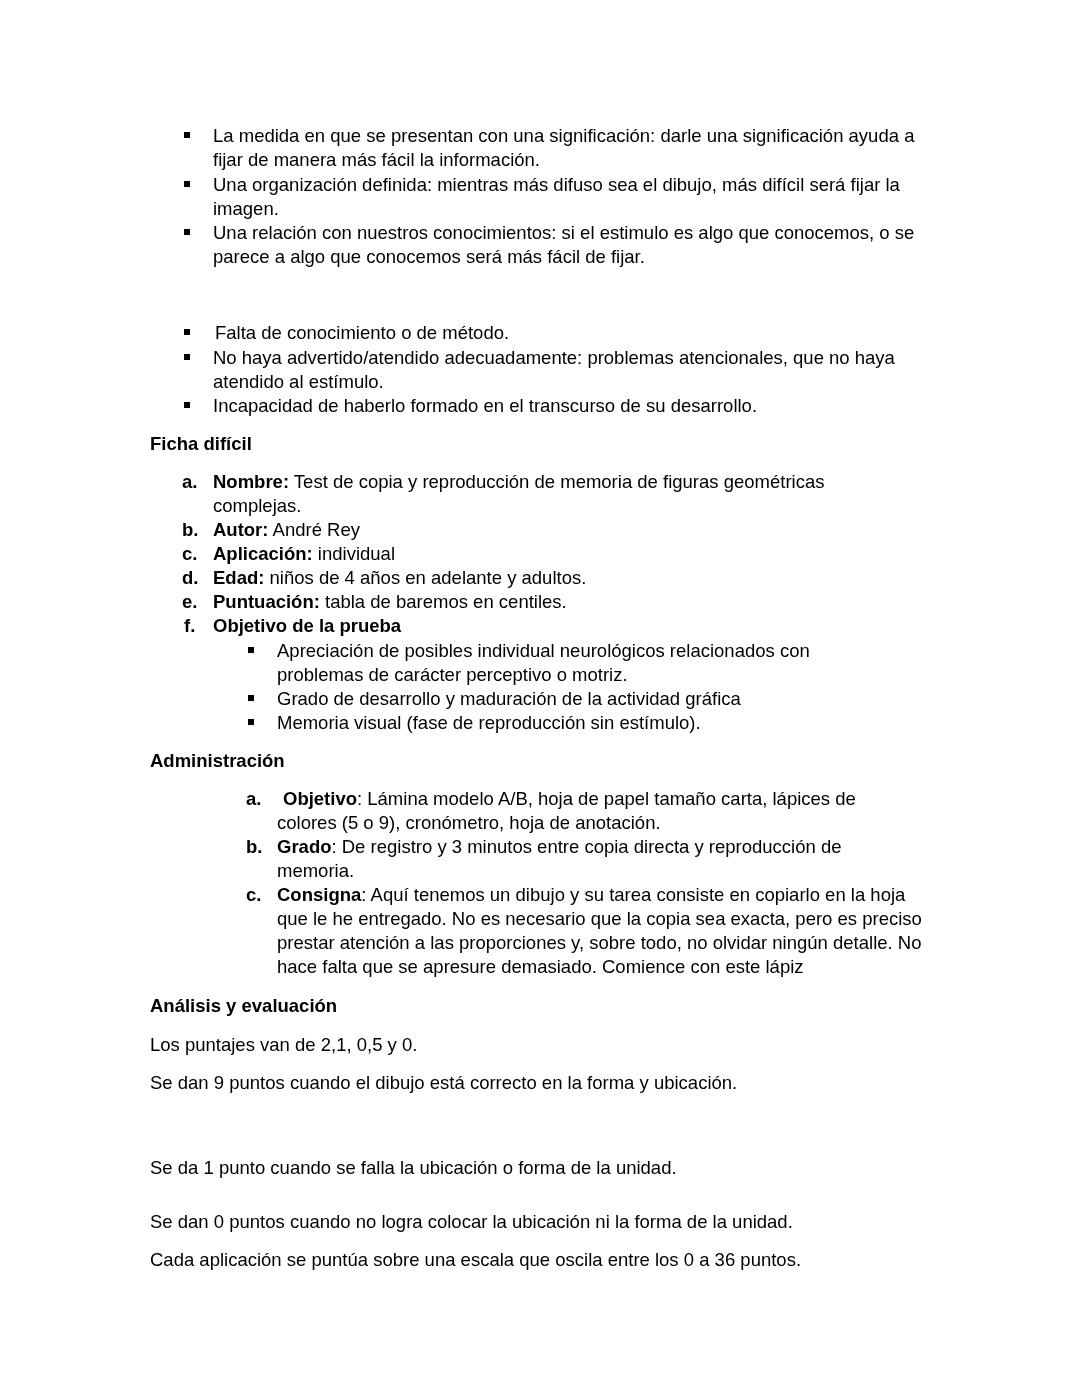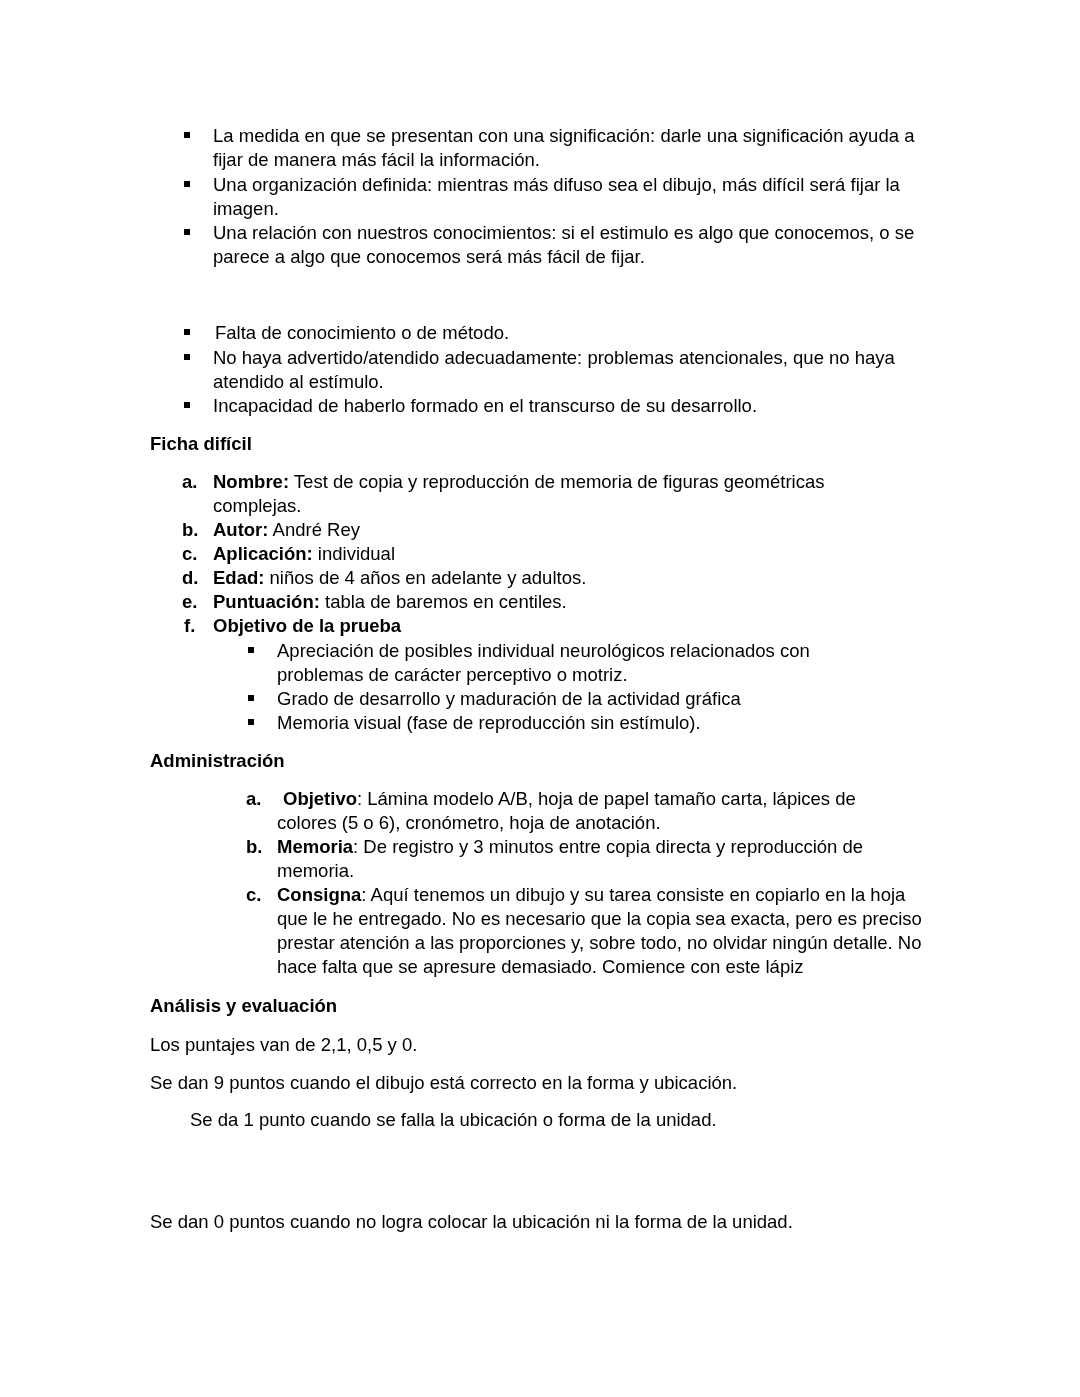--- a/index.html
+++ b/index.html
@@ -76,29 +76,30 @@
 
       <span class="bullet" style="left:248px;top:719px;"></span>
       <div class="li" style="left:277px;top:711px;width:620px;">Memoria visual (fase de reproducción sin estímulo).</div>
     </div>
   </div>
 
   <div class="h" style="top:749px;">Administración</div>
 
   <div>
     <span class="marker" style="left:246px;top:787px;">a.</span>
-    <div class="li" style="left:277px;top:787px;width:620px;text-indent:6px;"><b>Objetivo</b><span>: Lámina modelo A/B, hoja de papel tamaño carta, lápices de colores (5 o 6), cronómetro, hoja de anotación.</span></div>
+    <div class="li" style="left:277px;top:787px;width:620px;text-indent:6px;"><b>Objetivo</b><span>: Lámina modelo A/B, hoja de papel tamaño carta, lápices de colores (5 o 9), cronómetro, hoja de anotación.</span></div>
 
     <span class="marker" style="left:246px;top:835px;">b.</span>
-    <div class="li" style="left:277px;top:835px;width:620px;"><b>Memoria</b><span>: De registro y 3 minutos entre copia directa y reproducción de memoria.</span></div>
+    <div class="li" style="left:277px;top:835px;width:620px;"><b>Grado</b><span>: De registro y 3 minutos entre copia directa y reproducción de memoria.</span></div>
 
     <span class="marker" style="left:246px;top:883px;">c.</span>
     <div class="li" style="left:277px;top:883px;width:660px;"><b>Consigna</b><span>: Aquí tenemos un dibujo y su tarea consiste en copiarlo en la hoja que le he entregado. No es necesario que la copia sea exacta, pero es preciso prestar atención a las proporciones y, sobre todo, no olvidar ningún detalle. No hace falta que se apresure demasiado. Comience con este lápiz</span></div>
   </div>
 
   <div class="h" style="top:994px;">Análisis y evaluación</div>
 
   <div class="p" style="top:1033px;">Los puntajes van de 2,1, 0,5 y 0.</div>
   <div class="p" style="top:1071px;">Se dan 9 puntos cuando el dibujo está correcto en la forma y ubicación.</div>
-  <div class="p" style="top:1108px;margin-left:40px;">Se da 1 punto cuando se falla la ubicación o forma de la unidad.</div>
+  <div class="p" style="top:1156px;">Se da 1 punto cuando se falla la ubicación o forma de la unidad.</div>
   <div class="p" style="top:1210px;">Se dan 0 puntos cuando no logra colocar la ubicación ni la forma de la unidad.</div>
+  <div class="p" style="top:1248px;">Cada aplicación se puntúa sobre una escala que oscila entre los 0 a 36 puntos.</div>
 
 </div>
 
 </body></html>

